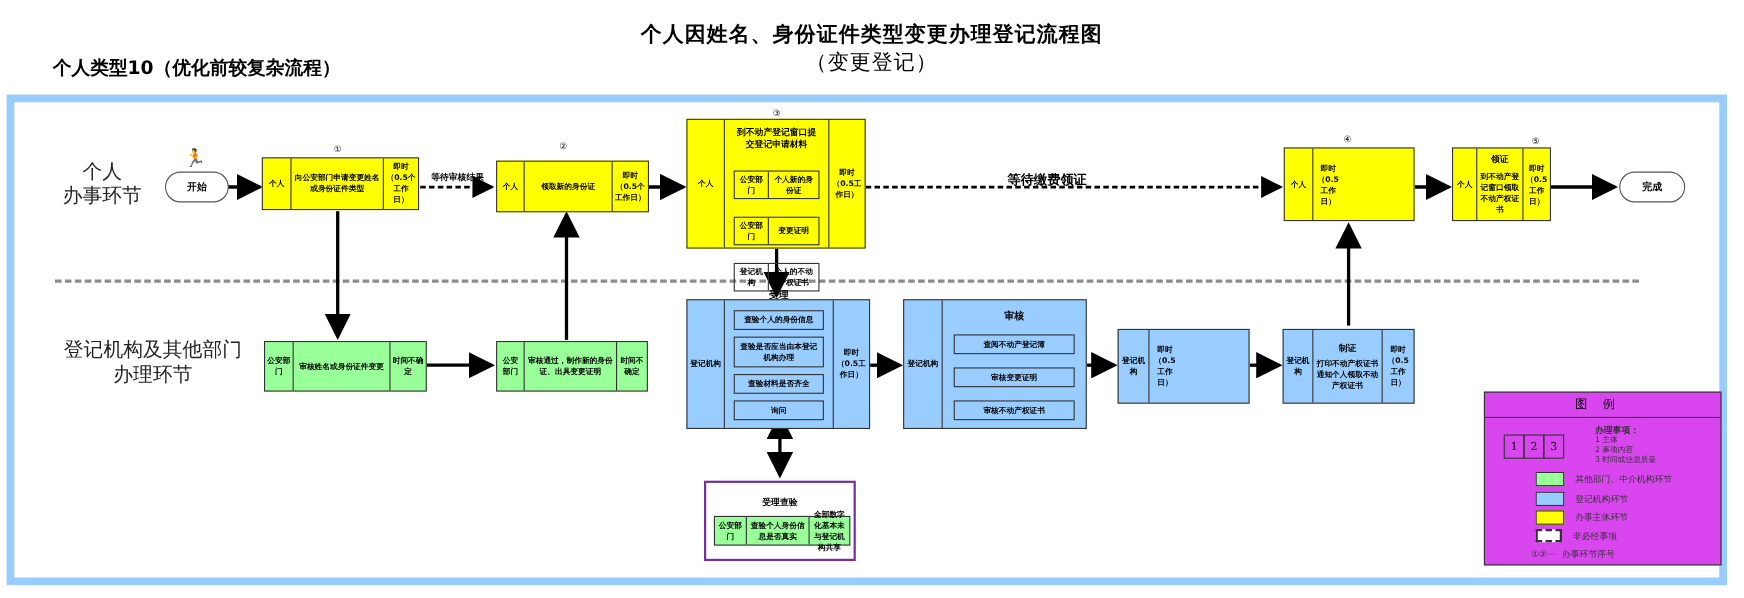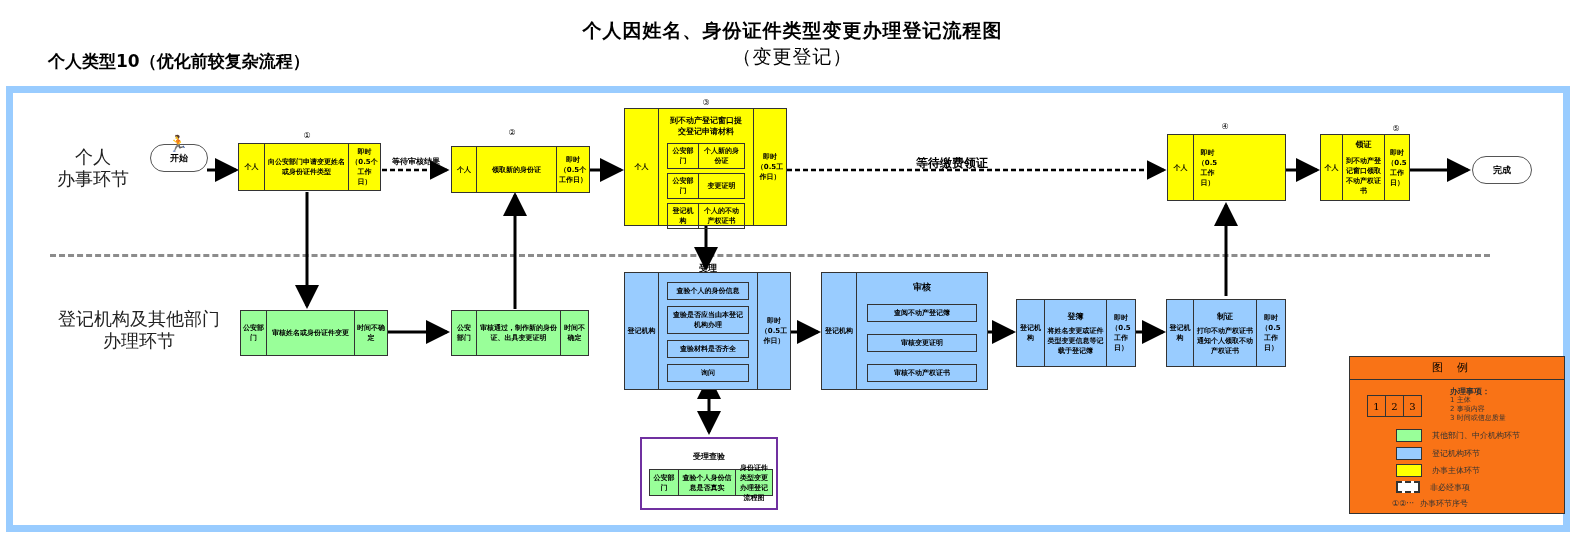--- a/index.html
+++ b/index.html
@@ -19,21 +19,21 @@
   .yellow { background:#ffff00; }
   .blue { background:#99ccff; }
   .green { background:#99ff99; }
   .cell-main { flex:1; }
   .sub { border:1px solid #333; display:flex; width:100%; box-sizing:border-box; margin:2px 0; font-size:7px; }
   .sub > div { display:flex; align-items:center; justify-content:center; text-align:center; padding:2px; }
   .sub > div + div { border-left:1px solid #333; }
   .inner { border:1px solid #333; width:100%; box-sizing:border-box; margin:3px 0; padding:3px 2px; text-align:center; font-size:7px; }
   .stepnum { font-size:8px; text-align:center; width:20px; }
   .conn-label { font-size:8px; font-weight:bold; }
-  .legend { left:1349px; top:356px; width:216px; height:158px; border:1px solid #333; background:#f97316; box-sizing:border-box; }
+  .legend { left:1349px; top:356px; width:216px; height:158px; border:1px solid #333; background:#d946ef; box-sizing:border-box; }
   .legend-title { height:22px; border-bottom:1px solid #333; text-align:center; font-size:11px; line-height:22px; font-family:"DejaVu Serif","Liberation Serif",serif; letter-spacing:14px; }
   .legend-row { position:absolute; left:18px; font-size:8px; display:flex; align-items:center; color:#333;margin-left:28px; }
   .swatch { width:24px; height:11px; border:1px solid #333; margin-right:10px; }
   .nums123 { position:absolute; left:18px; top:38px; display:flex; }
   .nums123 div { width:17px; height:20px; border:1px solid #333; margin-left:-1px; font-family:"DejaVu Serif",serif; font-size:10px; display:flex; align-items:center; justify-content:center; }
   .notes { position:absolute; left:100px; top:30px; font-size:7px; line-height:9px; color:#333; }
   .purple { border:2px solid #7030a0; background:#fff; }
   svg.arrows { position:absolute; left:0; top:0; }
 </style>
 </head>
@@ -77,21 +77,21 @@
   <line x1="709" y1="396" x2="709" y2="432" stroke="#000" stroke-width="3" marker-start="url(#ahs)" marker-end="url(#ah)"></line>
   <line x1="791" y1="332" x2="818" y2="332" stroke="#000" stroke-width="3" marker-end="url(#ah)"></line>
   <line x1="988" y1="332" x2="1013" y2="332" stroke="#000" stroke-width="3" marker-end="url(#ah)"></line>
   <line x1="1136" y1="332" x2="1163" y2="332" stroke="#000" stroke-width="3" marker-end="url(#ah)"></line>
   <line x1="1226" y1="296" x2="1226" y2="205" stroke="#000" stroke-width="3" marker-end="url(#ah)"></line>
 </svg>
 
 <div class="abs conn-label" style="left:392px;top:156px;">等待审核结果</div>
 <div class="abs conn-label" style="left:916px;top:155px;font-size:12px;text-align:right;">等待缴费领证</div>
 
-<div class="abs terminal" style="left:150px;top:144px;width:56px;height:26px;">开始</div>
+<div class="abs terminal" style="left:150px;top:156px;width:56px;height:26px;">开始</div>
 <div class="abs" style="left:168px;top:134px;font-size:16px;color:#bbb;">🏃</div>
 <div class="abs terminal" style="left:1472px;top:156px;width:58px;height:26px;">完成</div>
 
 <div class="abs stepnum" style="left:297px;top:131px;">①</div>
 <div class="abs stepnum" style="left:502px;top:128px;">②</div>
 <div class="abs stepnum" style="left:696px;top:98px;">③</div>
 <div class="abs stepnum" style="left:1215px;top:122px;">④</div>
 <div class="abs stepnum" style="left:1386px;top:124px;">⑤</div>
 
 <div class="abs box yellow" style="left:238px;top:143px;width:143px;height:48px;">
@@ -101,21 +101,21 @@
 </div>
 
 <div class="abs box yellow" style="left:451px;top:146px;width:139px;height:47px;">
   <div class="cell" style="width:25px;">个人</div>
   <div class="cell cell-main">领取新的身份证</div>
   <div class="cell" style="width:32px;">即时（0.5个工作日）</div>
 </div>
 
 <div class="abs box yellow" style="left:624px;top:108px;width:163px;height:118px;">
   <div class="cell" style="width:34px;">个人</div>
-  <div class="cell cell-main" style="justify-content:flex-start;padding:6px 8px;">
+  <div class="cell cell-main" style="justify-content:flex-start;padding:6px 8px;gap:12px;">
     <div style="font-size:8px;line-height:11px;margin-bottom:4px;">到不动产登记窗口提交登记申请材料</div>
     <div class="sub">
       <div style="width:26px;">公安部门</div>
       <div style="flex:1;">个人新的身份证</div>
     </div>
     <div class="sub">
       <div style="width:26px;">公安部门</div>
       <div style="flex:1;">变更证明</div>
     </div>
     <div class="sub">
@@ -169,42 +169,38 @@
   <div class="cell cell-main" style="justify-content:flex-start;padding:4px 10px;">
     <div style="font-size:9px;margin:4px 0 6px;">审核</div>
     <div class="inner" style="margin:4px 0;">查阅不动产登记簿</div>
     <div class="inner" style="margin:8px 0;">审核变更证明</div>
     <div class="inner" style="margin:4px 0;">审核不动产权证书</div>
   </div>
 </div>
 
 <div class="abs box blue" style="left:1016px;top:299px;width:120px;height:68px;">
   <div class="cell" style="width:28px;">登记机构</div>
-  <div class="cell cell-main">
-    <div style="font-size:8px;margin-bottom:4px;">登簿</div>
-    <div>将姓名变更或证件类型变更信息等记载于登记簿</div>
-  </div>
   <div class="cell" style="width:28px;">即时（0.5工作日）</div>
 </div>
 
 <div class="abs box blue" style="left:1166px;top:299px;width:120px;height:68px;">
   <div class="cell" style="width:27px;">登记机构</div>
   <div class="cell cell-main">
     <div style="font-size:8px;margin-bottom:4px;">制证</div>
     <div>打印不动产权证书通知个人领取不动产权证书</div>
   </div>
   <div class="cell" style="width:28px;">即时（0.5工作日）</div>
 </div>
 
 <div class="abs purple" style="left:640px;top:437px;width:138px;height:73px;box-sizing:border-box;">
   <div style="text-align:center;font-size:8px;font-weight:bold;margin-top:12px;">受理查验</div>
   <div class="box green" style="position:absolute;left:7px;top:30px;width:124px;height:27px;">
     <div class="cell" style="width:29px;">公安部门</div>
     <div class="cell cell-main">查验个人身份信息是否真实</div>
-    <div class="cell" style="width:36px;">身份证件类型变更办理登记流程图</div>
+    <div class="cell" style="width:36px;">全部数字化基本未与登记机构共享</div>
   </div>
 </div>
 
 <div class="abs legend">
   <div class="legend-title">图例</div>
   <div class="nums123">
     <div>1</div>
     <div>2</div>
     <div>3</div>
   </div>

